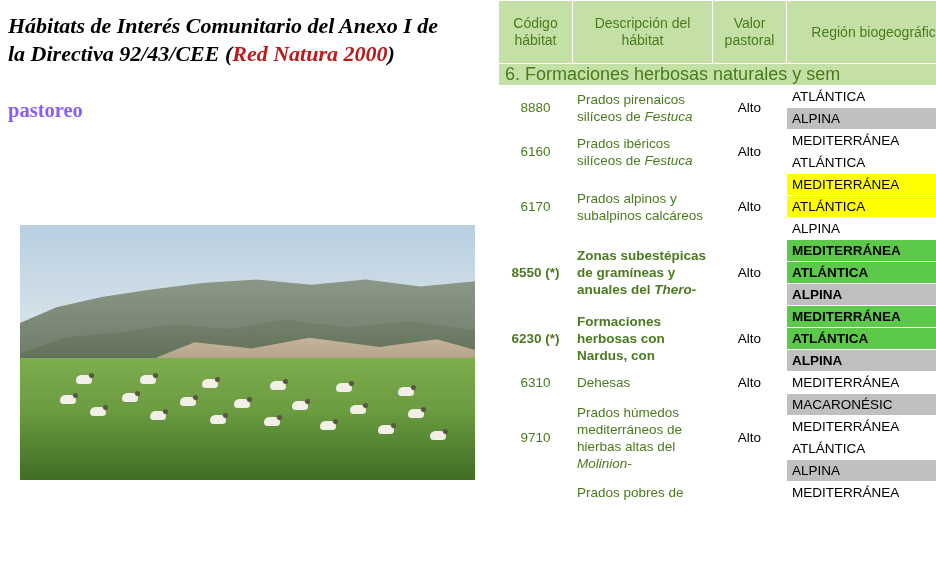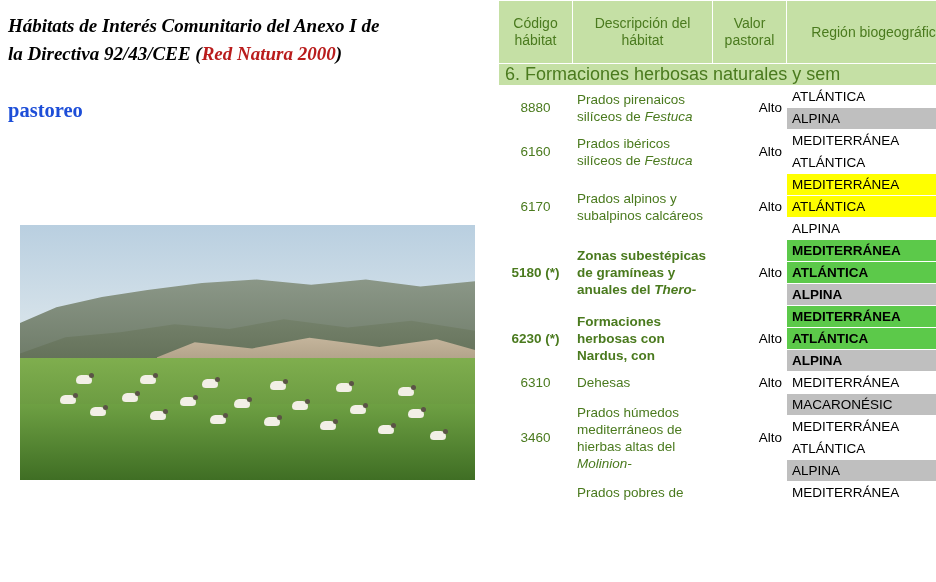--- a/index.html
+++ b/index.html
@@ -12,31 +12,31 @@
   }
   
   #left{
     position:absolute;left:0;top:0;width:498px;height:582px;
     box-sizing:border-box;
     padding:12px 10px 0 8px;
   }
   .heading{
     font-family:"Liberation Serif", serif;
     font-weight:bold;font-style:italic;
-    font-size:19px;line-height:28px;
+    font-size:22px;line-height:28px;
     color:#000;
     margin:0;
   }
   .heading .red{color:#b91c1c;}
   .sub{
     font-family:"Liberation Serif", serif;
     font-size:20.5px;line-height:28px;
     color:#000;margin:0;font-style:normal;font-weight:normal;
   }
-  .sub b.green{color:#1d4ed8;font-weight:bold;}
+  .sub b.green{color:#8b5cf6;font-weight:bold;}
   #photo{
     position:absolute;left:20px;top:225px;
     width:455px;height:255px;
     border:0;overflow:hidden;
   }
   #caption{
     position:absolute;left:12px;top:500px;
     font-family:"Liberation Serif", serif;
     font-size:23px;color:#ff0000;white-space:nowrap;
   }
@@ -88,21 +88,21 @@
     border-left:1px solid #ffffff;
     border-right:1px solid #ffffff;
     background:#ffffff;
   }
   td.desc{
     text-align:left;
     color:#4a7a1e;
     background:#ffffff;
   }
   td.val{
-    text-align:right;
+    text-align:center;
     color:#000000;
     background:#ffffff;
   }
   td.reg{
     text-align:left;
     color:#000000;
     font-size:13.5px;
     background:#ffffff;
     padding-left:5px;
   }
@@ -230,21 +230,21 @@
           <td class="val" rowspan="3">Alto</td>
           <td class="reg yellow">MEDITERRÁNEA</td>
         </tr>
         <tr>
           <td class="reg yellow">ATLÁNTICA</td>
         </tr>
         <tr>
           <td class="reg ">ALPINA</td>
         </tr>
         <tr class="strong">
-          <td class="code" rowspan="3">5180 (*)</td>
+          <td class="code" rowspan="3">8550 (*)</td>
           <td class="desc" rowspan="3">Zonas subestépicas de gramíneas y anuales del <span class="ital">Thero-</span></td>
           <td class="val" rowspan="3">Alto</td>
           <td class="reg green">MEDITERRÁNEA</td>
         </tr>
         <tr class="strong">
           <td class="reg green">ATLÁNTICA</td>
         </tr>
         <tr class="strong">
           <td class="reg greygreen">ALPINA</td>
         </tr>
@@ -260,21 +260,21 @@
         <tr class="strong">
           <td class="reg greygreen">ALPINA</td>
         </tr>
         <tr>
           <td class="code" rowspan="1">6310</td>
           <td class="desc" rowspan="1">Dehesas</td>
           <td class="val" rowspan="1">Alto</td>
           <td class="reg ">MEDITERRÁNEA</td>
         </tr>
         <tr>
-          <td class="code" rowspan="4">3460</td>
+          <td class="code" rowspan="4">9710</td>
           <td class="desc" rowspan="4">Prados húmedos mediterráneos de hierbas altas del <span class="ital">Molinion-</span></td>
           <td class="val" rowspan="4">Alto</td>
           <td class="reg grey">MACARONÉSIC</td>
         </tr>
         <tr>
           <td class="reg ">MEDITERRÁNEA</td>
         </tr>
         <tr>
           <td class="reg ">ATLÁNTICA</td>
         </tr>

